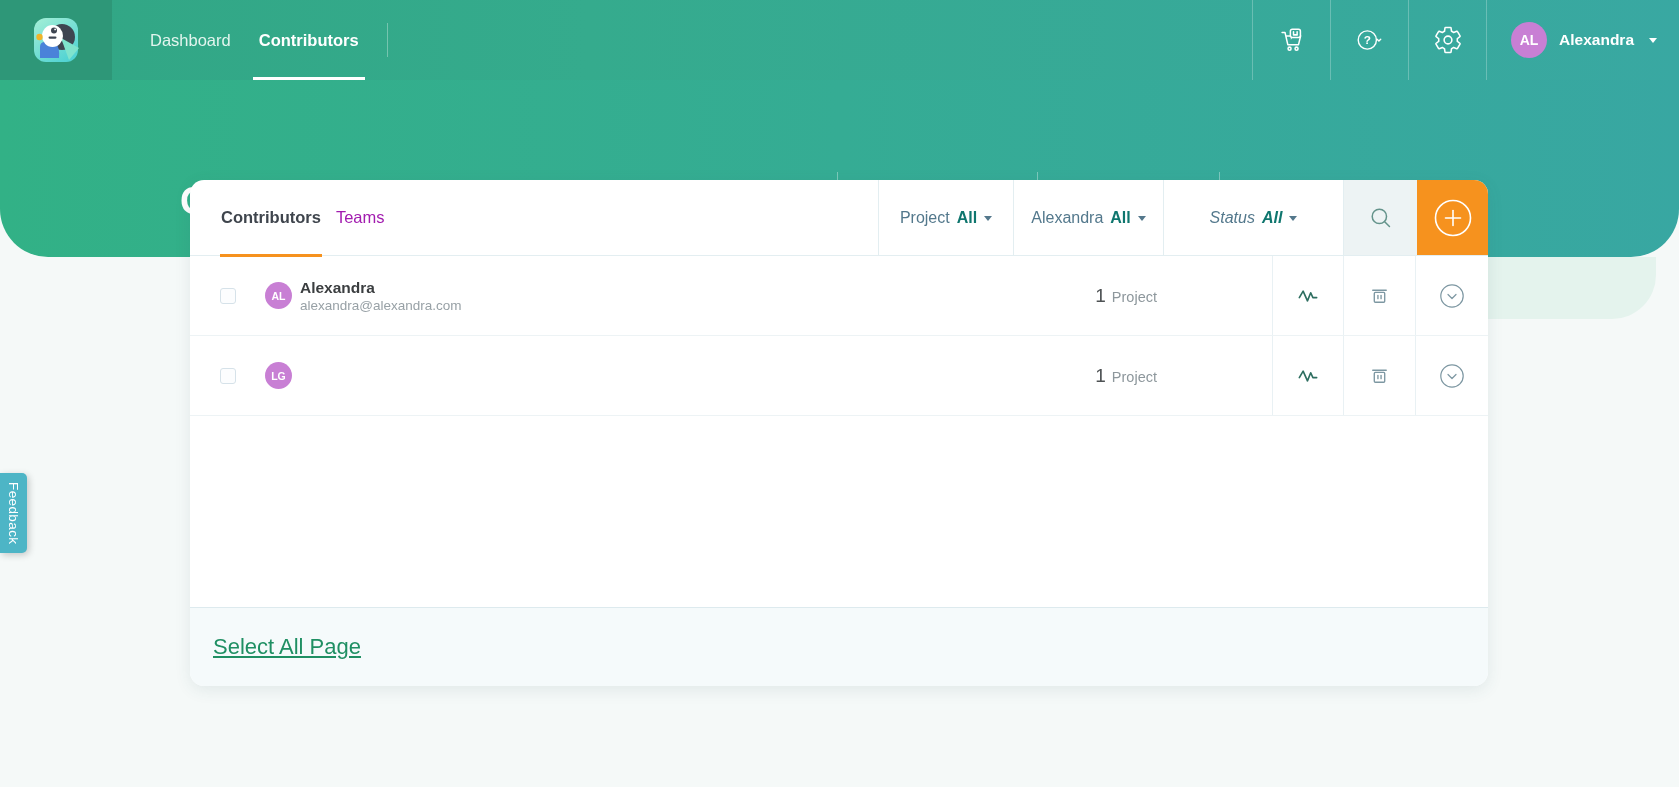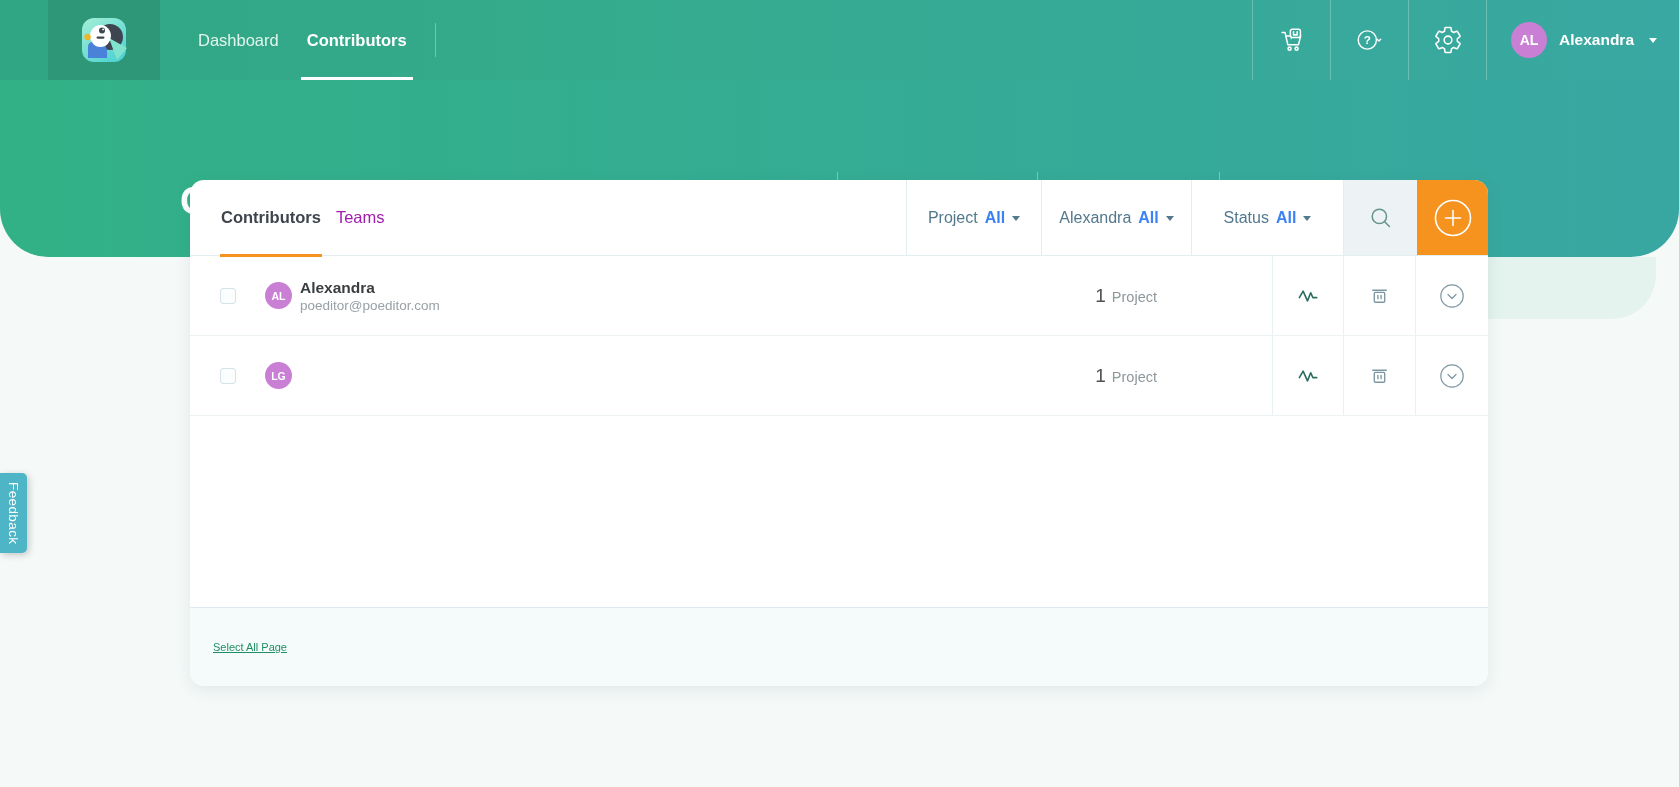--- a/index.html
+++ b/index.html
@@ -9,21 +9,21 @@
     background:#f5f9f8;
     overflow:hidden;
     position:relative;
   }
   .page { position:relative; width:1679px; height:787px; overflow:hidden; }
 
   
   .topbar{
     position:absolute; top:0; left:0; width:1679px; height:80px;
     background:linear-gradient(90deg,#31a684 0%,#35ab8d 35%,#39a8a2 100%);
-    display:flex; align-items:center; z-index:4;padding-left:48px;
+    display:flex; align-items:center; z-index:4;
   }
   .logo-block{ width:112px; height:80px; background:#2e9778; display:flex; align-items:center; justify-content:center; }
   .nav{ display:flex; align-items:center; height:100%; margin-left:38px; gap:28px; }
   .nav-item{ height:100%; display:flex; align-items:center; position:relative; color:#e2f5ee; font-size:16.5px; cursor:pointer; }
   .nav-item.active{ color:#fff; font-weight:700; }
   .nav-item.active::after{ content:""; position:absolute; left:-6px; right:-6px; bottom:0; height:3px; background:#fff; }
   .nav-sep{ width:1px; height:34px; background:rgba(255,255,255,.32); }
   .nav-right{ margin-left:auto; display:flex; align-items:stretch; height:100%; }
   .icon-cell{ width:78px; display:flex; align-items:center; justify-content:center; border-left:1px solid rgba(255,255,255,.25); cursor:pointer; }
   .user-cell{ display:flex; align-items:center; border-left:1px solid rgba(255,255,255,.25); padding:0 22px 0 24px; gap:12px; cursor:pointer; }
@@ -54,42 +54,42 @@
     background:#fff; border-radius:14px; z-index:3;
     box-shadow:0 4px 16px rgba(45,90,100,.10);
     display:flex; flex-direction:column;
   }
   .toolbar{ height:76px; display:flex; align-items:stretch; border-bottom:1px solid #e3eef1; flex:none; }
   .tabs{ flex:1; display:flex; align-items:center; padding-left:30px; gap:13px; }
   .tab{ position:relative; height:76px; display:flex; align-items:center; padding:0 1px; font-size:16.5px; color:#a21caf; cursor:pointer; }
   .tab.active{ color:#3f454d; font-weight:700; }
   .tab.active::after{ content:""; position:absolute; left:0; right:0; bottom:-1px; height:3px; background:#f6921e; }
   .fcell{ border-left:1px solid #e3eef1; display:flex; align-items:center; justify-content:center; gap:7px; font-size:16px; color:#53788c; cursor:pointer; }
-  .fcell.w-project{ width:135px; } .fcell.w-language{ width:150px; } .fcell.w-status{ width:152px; }
-  .fval{ color:#3b82f6; font-weight:700;text-align:right; }
+  .fcell.w-project{ width:135px; } .fcell.w-language{ width:150px; } .fcell.w-status{ width:180px;font-style:italic; }
+  .fval{ color:#0f766e; font-weight:700;text-align:right; }
   .fcaret{ width:0; height:0; border-left:4px solid transparent; border-right:4px solid transparent; border-top:5px solid #54788c; margin-top:2px; }
   .scell{ width:74px; background:#edf3f4; border-left:1px solid #e3eef1; display:flex; align-items:center; justify-content:center; cursor:pointer; }
   .addcell{ width:71px; background:#f6921e; border-radius:0 14px 0 0; display:flex; align-items:center; justify-content:center; cursor:pointer; }
 
   .row{ height:80px; display:flex; align-items:stretch; border-bottom:1px solid #edf3f5; flex:none; }
   .cell-main{ width:1082px; display:flex; align-items:center; padding-left:30px; }
   .checkbox{ width:16px; height:16px; border:1px solid #d6e2e9; border-radius:3px; background:#fcfdfe; margin-right:29px; flex:none; cursor:pointer; }
   .avatar-row{ width:27px; height:27px; border-radius:50%; background:#c87fd4; color:#fff; font-weight:700; font-size:10.5px; display:flex; align-items:center; justify-content:center; margin-right:8px; flex:none; }
   .who{ display:flex; flex-direction:column; gap:1px; }
   .name{ font-size:15.5px; font-weight:700; color:#3b3e40; }
   .email{ font-size:13.5px; color:#98a1a6; }
   .projects{ margin-left:auto; padding-right:115px; display:flex; align-items:baseline; gap:6px; }
   .pnum{ font-size:19px; color:#4e5254; }
   .plabel{ font-size:14.5px; color:#8d979c; }
   .cell-icon{ border-left:1px solid #e9f1f4; display:flex; align-items:center; justify-content:center; cursor:pointer; }
   .cell-icon.c1{ width:71px; } .cell-icon.c2{ width:72px; } .cell-icon.c3{ width:73px; }
 
   .filler{ flex:1; }
   .cfooter{ height:79px; background:#f5fafb; border-top:1px solid #ddeaee; border-radius:0 0 14px 14px; display:flex; align-items:center; padding-left:23px; flex:none; }
-  .select-all{ color:#1f8f63; font-size:11px; text-decoration:underline; cursor:pointer; }
+  .select-all{ color:#1f8f63; font-size:22px; text-decoration:underline; cursor:pointer; }
 
   
   .feedback{
     position:absolute; left:0; top:473px; width:27px; height:80px;
     background:#4db5c6; border-radius:0 5px 5px 0;
     box-shadow:2px 2px 7px rgba(0,0,0,.20);
     display:flex; align-items:center; justify-content:center; z-index:6; cursor:pointer;
   }
   .feedback span{ writing-mode:vertical-rl; color:#fff; font-size:13.5px; letter-spacing:.4px; }
 </style>
@@ -213,21 +213,21 @@
         </svg>
       </div>
     </div>
 
     <div class="row">
       <div class="cell-main">
         <span class="checkbox"></span>
         <span class="avatar-row">AL</span>
         <div class="who">
           <span class="name">Alexandra</span>
-          <span class="email">poeditor@poeditor.com</span>
+          <span class="email">alexandra@alexandra.com</span>
         </div>
         <div class="projects">
           <span class="pnum">1</span>
           <span class="plabel">Project</span>
         </div>
       </div>
       <div class="cell-icon c1">
         <svg width="26" height="26" viewBox="0 0 24 24" fill="none" stroke="#2e6e60" stroke-width="1.5" stroke-linecap="round" stroke-linejoin="round">
           <polyline points="4,13.5 7.5,7.5 11.5,16.5 14.5,9 16.5,13.5 20,13.5"></polyline>
         </svg>

